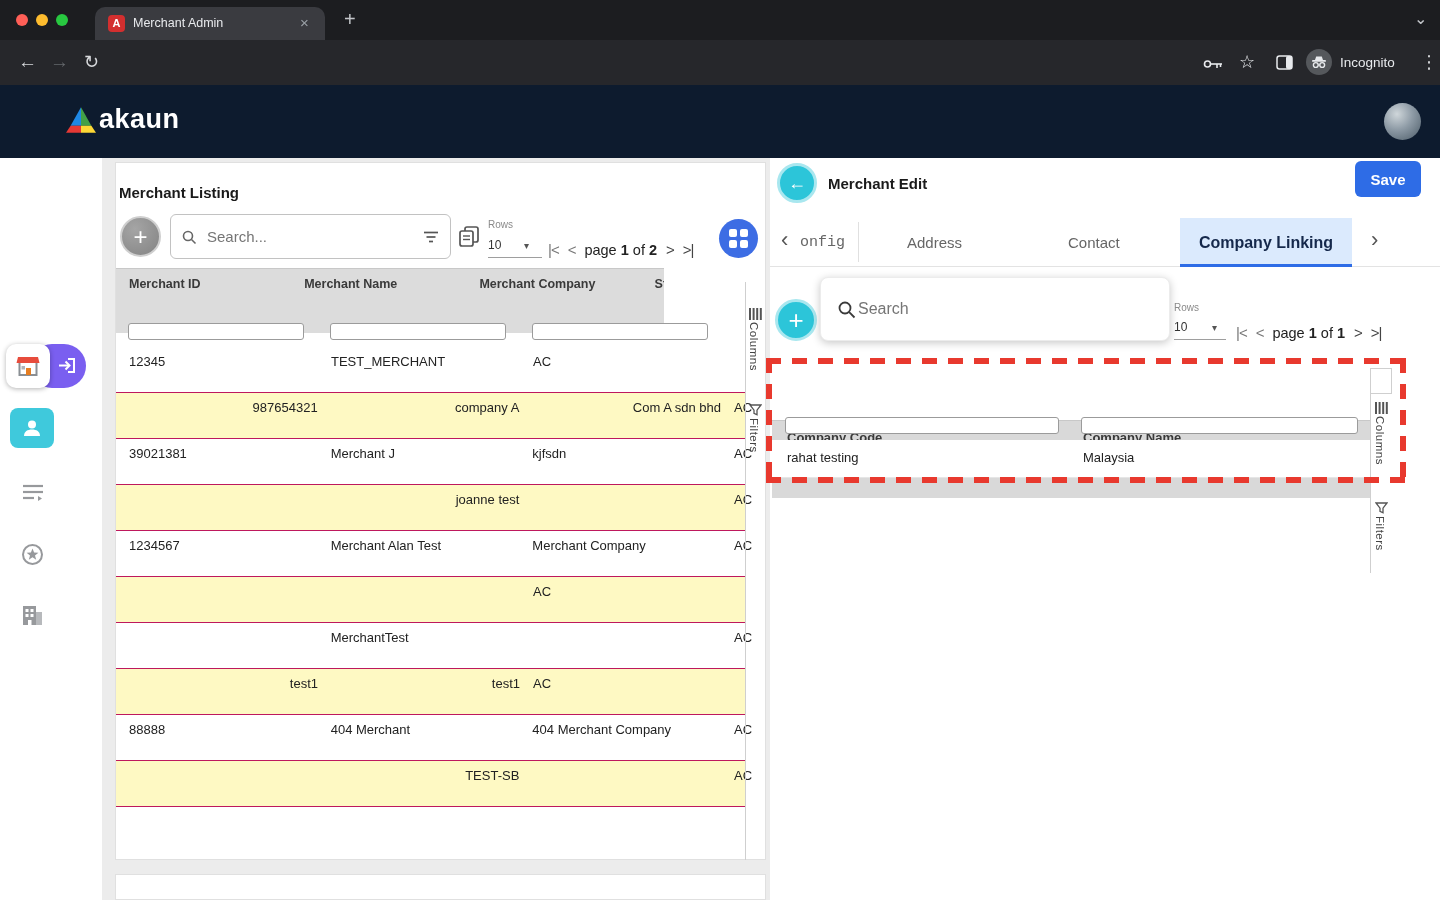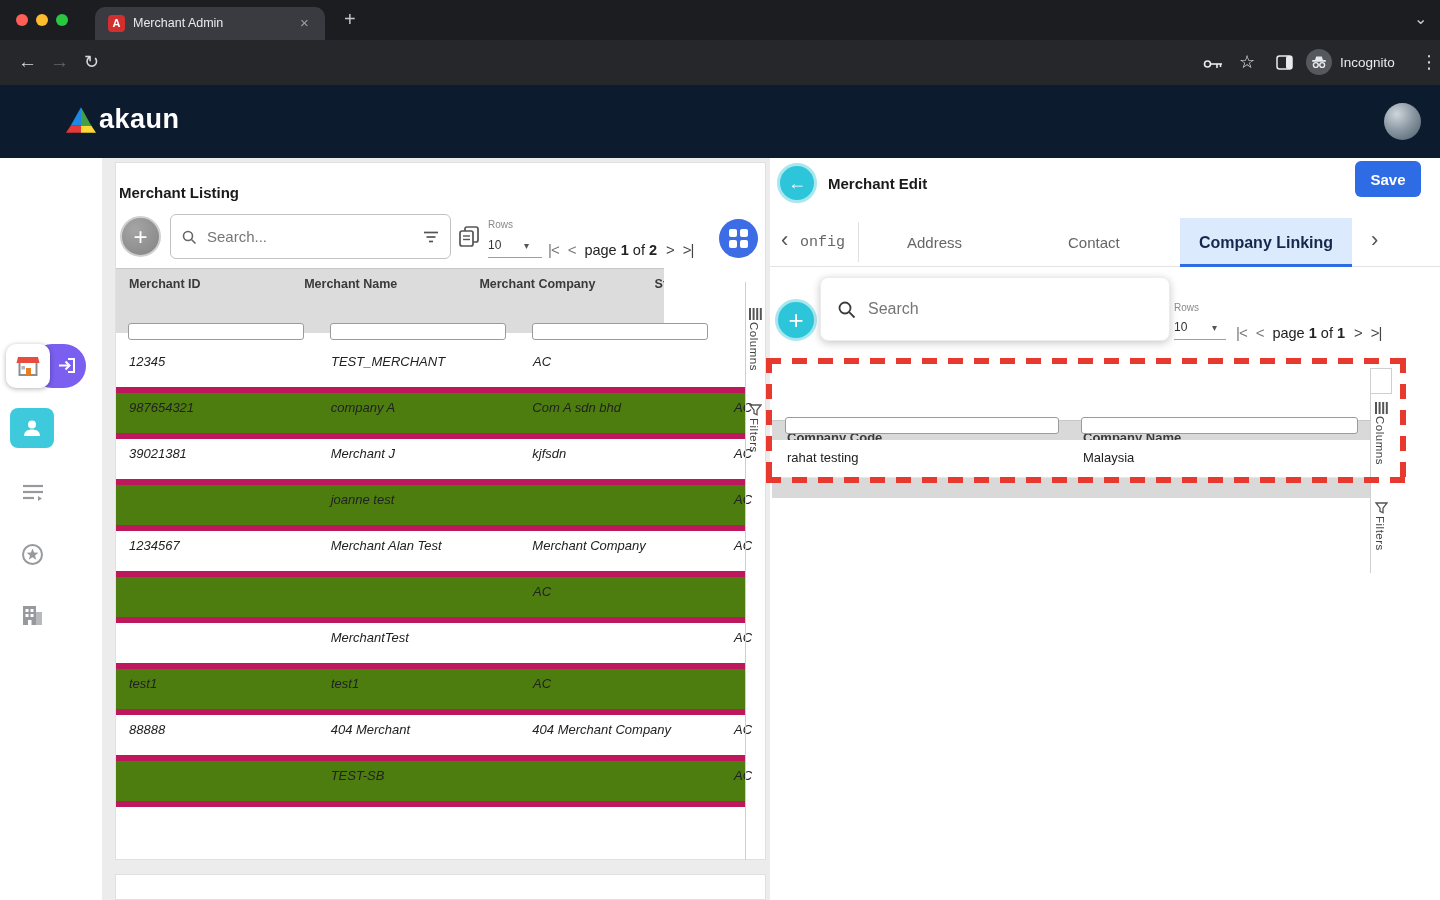--- a/index.html
+++ b/index.html
@@ -54,43 +54,43 @@
   .pgtext{font-size:14.5px;color:#222;}
   .pgtext b{font-weight:bold;}
   #l-grid-btn{left:719px;top:219px;width:39px;height:39px;background:#3d6de4;}
   .grid-ico{display:grid;grid-template-columns:8px 8px;grid-template-rows:8px 8px;gap:3px;}
   .grid-ico span{background:#fff;border-radius:2px;}
 
   
   .thead-grey{background:#dcdcdc;border-top:1px solid #c8c8c8;}
   .th{font-size:12.5px;font-weight:bold;color:#3a3a3a;padding-left:13px;white-space:nowrap;overflow:hidden;box-sizing:border-box;}
   .filter-input{position:absolute;height:17px;border:1px solid #9b9b9b;border-radius:3px;background:#fff;box-sizing:border-box;}
-  .lrow{position:relative;height:46px;border-bottom:6px solid #be185d;background:#fff;box-sizing:border-box;display:flex;font-style:italic;}
-  .lrow.alt{background:#4d7c0f;}
+  .lrow{position:relative;height:46px;border-bottom:1px solid #be185d;background:#fff;box-sizing:border-box;display:flex;}
+  .lrow.alt{background:#fef9c3;text-align:right;}
   .lcell{line-height:30px;font-size:13px;color:#222;padding-left:13px;white-space:nowrap;overflow:visible;box-sizing:border-box;}
   .w1{width:202px;}.w2{width:202px;}.w3{width:202px;}.w4{width:24px;}
   .vline{width:1px;background:#cfcfcf;}
   .vtext{writing-mode:vertical-rl;font-size:11.5px;color:#444;letter-spacing:.5px;}
 
   .rrow{position:relative;height:37px;background:#fff;border-bottom:1px solid #e6e6e6;display:flex;}
   .rcell{line-height:36px;font-size:13px;color:#222;padding-left:15px;white-space:nowrap;overflow:hidden;box-sizing:border-box;}
   .rw1{width:296px;}.rw2{width:302px;}
 
   
   #back-btn{left:777px;top:163px;width:40px;height:40px;background:#2cc5d9;border:3px solid #a9e7ef;font-size:18px;}
   #save-btn{left:1355px;top:161px;width:66px;height:36px;background:#2e6ce6;color:#fff;font-size:15px;font-weight:bold;
             border:none;border-radius:6px;cursor:pointer;font-family:"Liberation Sans",sans-serif;}
   .tab-label{font-size:15px;color:#666;}
   #tab-active{left:1180px;top:218px;width:172px;height:49px;background:#dbeafd;display:flex;align-items:center;justify-content:center;}
   #tab-active span{font-size:16px;font-weight:bold;color:#15284b;}
   #tab-underline{left:1180px;top:264px;width:172px;height:3px;background:#2e6ce6;}
   .tab-chev{font-size:22px;color:#555;}
   #r-plus{left:775px;top:299px;width:42px;height:42px;background:#2cc5d9;border:3px solid #a9e7ef;font-size:26px;}
   #r-search{left:820px;top:277px;width:350px;height:64px;background:#fff;border:1px solid #ececec;border-radius:8px;
-            box-shadow:0 2px 8px rgba(0,0,0,.22);display:flex;align-items:center;padding:0 16px;gap:10px;}
+            box-shadow:0 2px 8px rgba(0,0,0,.22);display:flex;align-items:center;padding:0 16px;}
   #r-search input{font-size:16px;}
 
   
   .dash-h{height:6px;background:repeating-linear-gradient(90deg,#e8392e 0 15px,transparent 15px 26px);}
   .dash-v{width:6px;background:repeating-linear-gradient(180deg,#e8392e 0 15px,transparent 15px 26px);}
 </style>
 </head>
 <body>
 
 <div class="abs" id="tabstrip">

